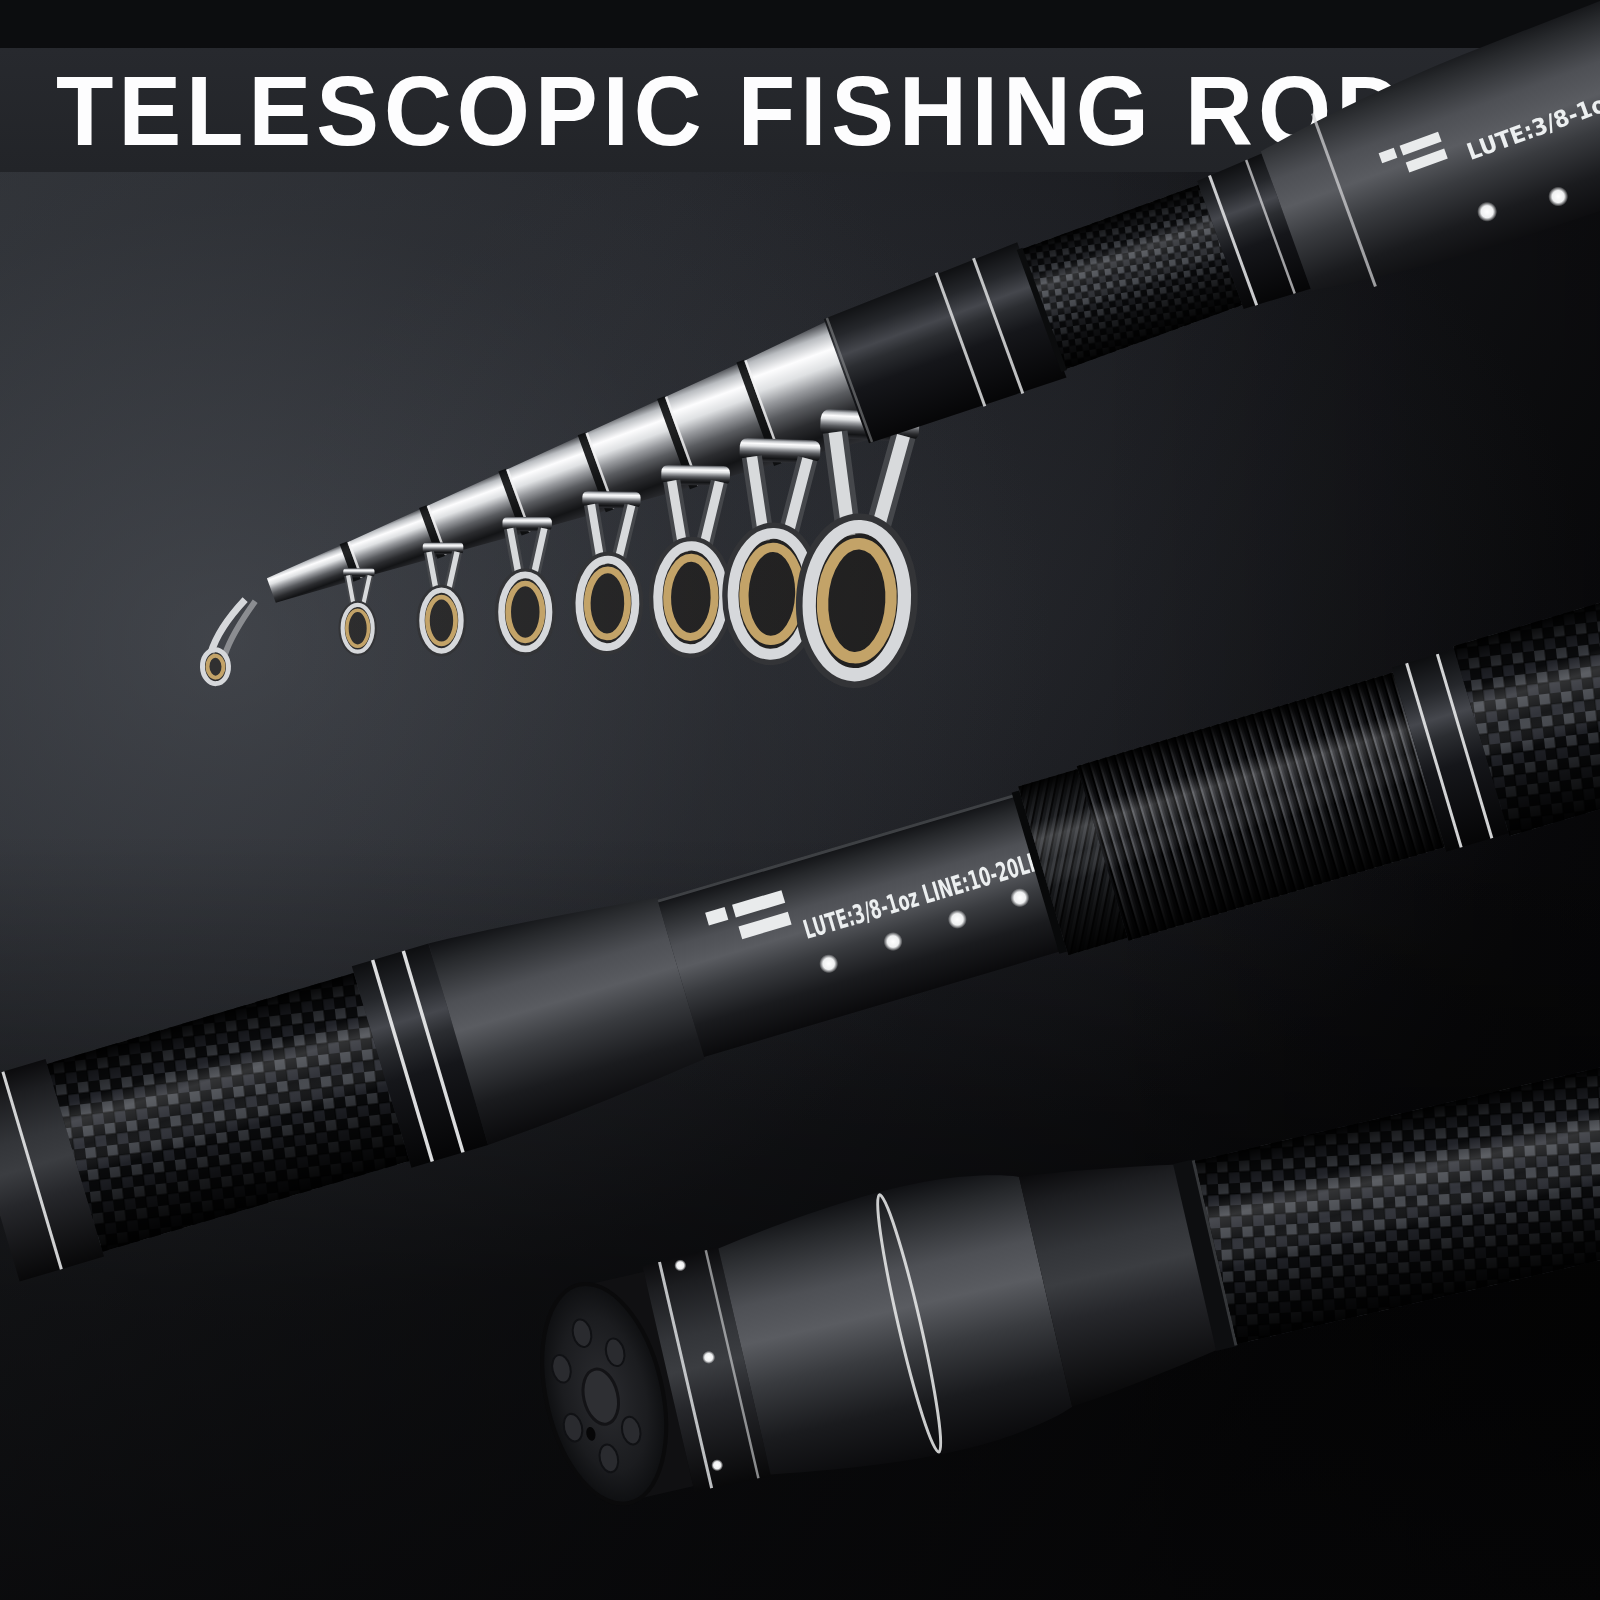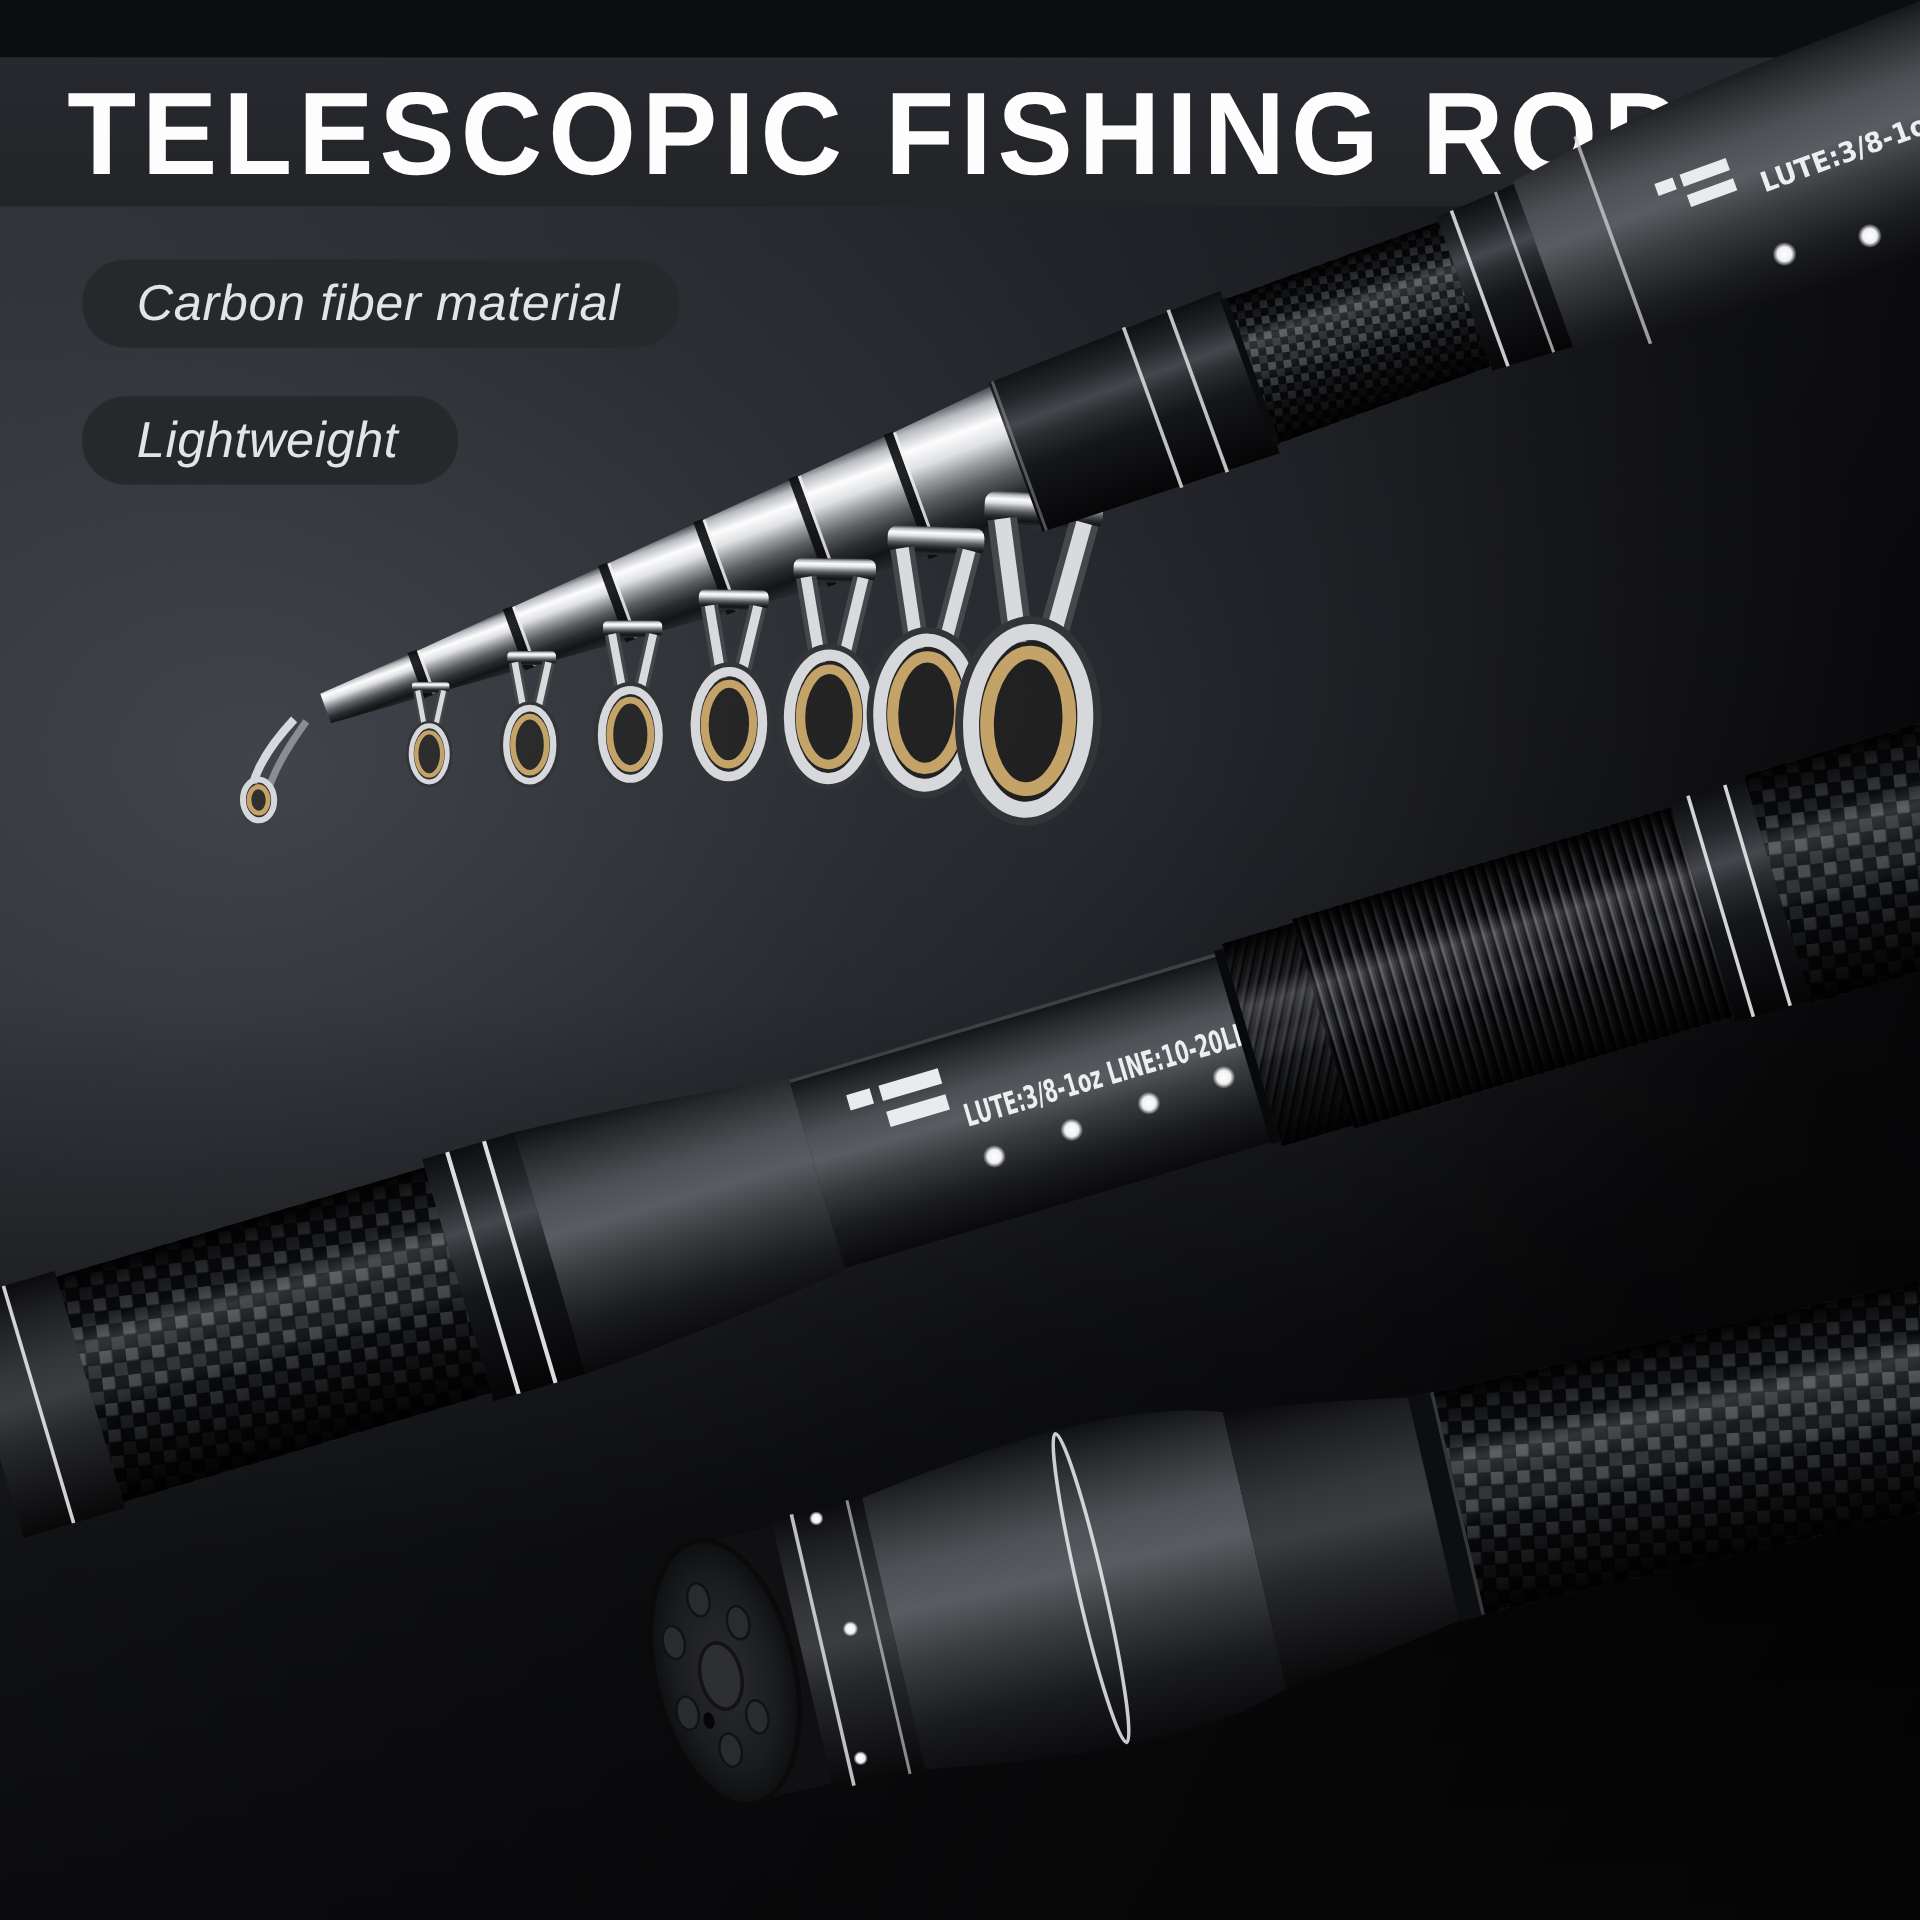--- a/index.html
+++ b/index.html
@@ -34,26 +34,20 @@
 <body>
 
 <div id="stage">
   <div id="vignette"></div>
   <div id="top-strip"></div>
 
   <div id="title-band">
     <div class="title">TELESCOPIC FISHING ROD</div>
   </div>
 
-  <div class="pill" id="pill-carbon">
-    <span>Carbon fiber material</span>
-  </div>
-  <div class="pill" id="pill-lightweight">
-    <span>Lightweight</span>
-  </div>
 
   <svg id="rods" viewBox="0 0 1600 1600">
     <defs>
       <linearGradient id="chrome" x1="0" y1="0" x2="0" y2="1">
         <stop offset="0" stop-color="#43454a"></stop>
           <stop offset=".10" stop-color="#b9bcc0"></stop>
         <stop offset=".22" stop-color="#fdfdfe"></stop>
           <stop offset=".34" stop-color="#dfe1e3"></stop>
         <stop offset=".46" stop-color="#97999d"></stop>
           <stop offset=".58" stop-color="#5a5c60"></stop>

